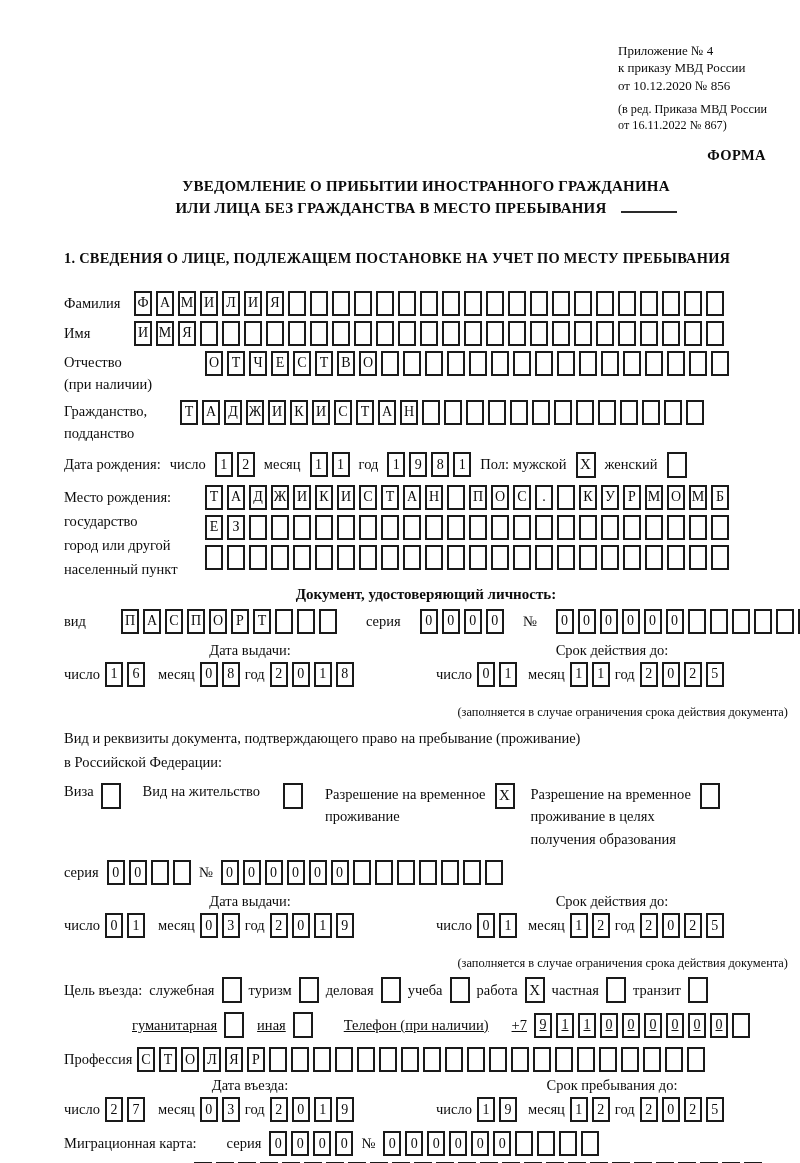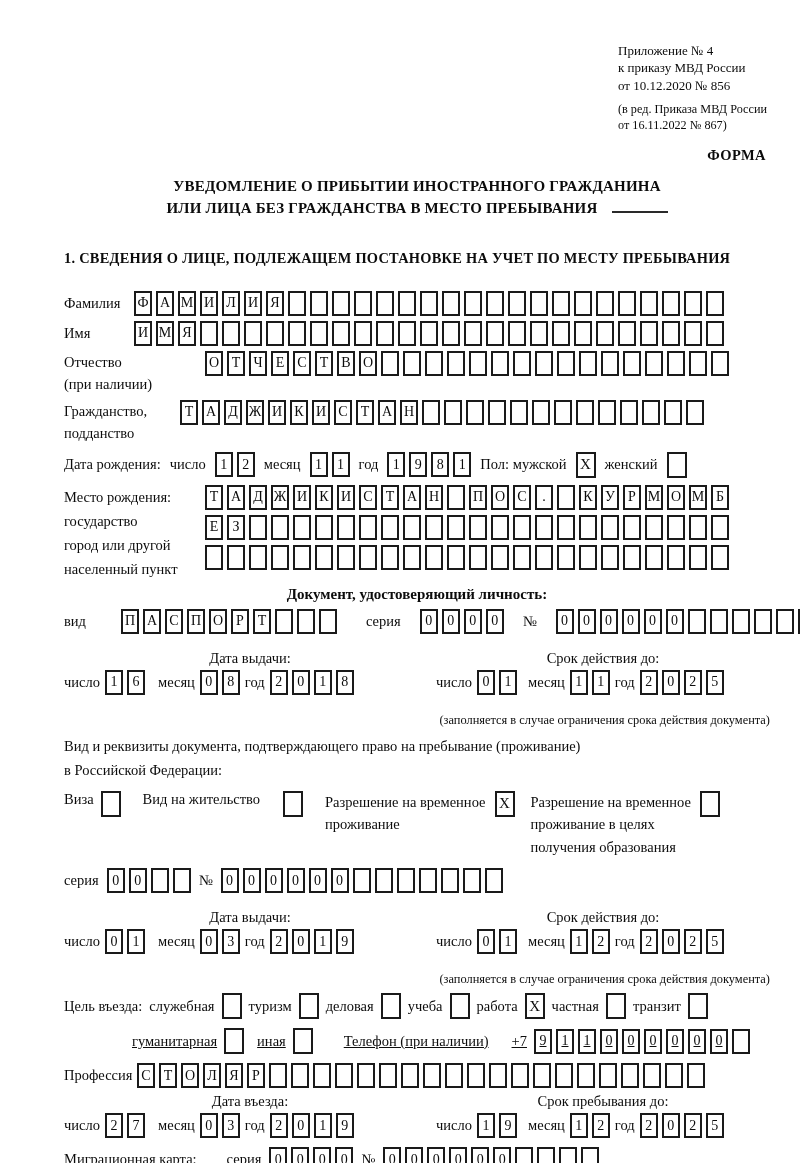--- a/index.html
+++ b/index.html
@@ -1,19 +1,19 @@
 <!DOCTYPE html>
 <html><head>
 <meta charset="utf-8">
 <style>
   html,body { margin:0; padding:0; background:#fff; }
   .page {
     position:relative; width:800px; height:1163px; background:#fff; color:#0c0c0c;
     font-family:"Liberation Serif","DejaVu Serif",serif;
-    box-sizing:border-box; padding:176px 30px 0 64px; overflow:hidden;
+    box-sizing:border-box; padding:176px 12px 0 64px; overflow:hidden;
   }
   .appendix { position:absolute; top:42px; left:618px; font-size:13px; line-height:1.33; }
   .amendment { margin-top:7px; font-size:12.2px; line-height:1.33; }
   .forma { position:absolute; top:147px; right:34px; font-weight:bold; font-size:14.5px; letter-spacing:.4px; }
   .title { text-align:center; font-weight:bold; font-size:15px; line-height:1.45; letter-spacing:.2px; }
   .uline { display:inline-block; width:56px; border-bottom:2px solid #2a2a2a; margin-left:14px; vertical-align:baseline; }
   .heading1 { font-weight:bold; font-size:14.4px; letter-spacing:.25px; margin:30px 0 24px 0; white-space:nowrap; }
 
   .frow { display:flex; align-items:center; margin-bottom:5px; }
   .lbl { font-size:14.5px; flex:0 0 auto; }
@@ -23,21 +23,21 @@
   .cb { width:20px; height:26px; border:2px solid #1a1a1a; box-sizing:border-box;
         display:inline-flex; align-items:center; justify-content:center; font-size:15px; flex:0 0 auto; }
 
   .twocol { display:flex; align-items:flex-start; margin-bottom:5px; }
   .labelcol { flex:0 0 auto; font-size:14.5px; line-height:22px; }
   .rowscol { display:flex; flex-direction:column; gap:5px; }
 
   .w70  { width:70px; }  .w140 { width:141px; } .w116 { width:116px; } .w73 { width:73px; }
   .docheading { text-align:center; font-weight:bold; font-size:15px; margin:3px 0 6px; }
 
-  .datespair { display:flex; margin-top:16px; }
+  .datespair { display:flex; margin-top:8px; }
   .dhalf { display:flex; flex-direction:column; }
   .dhalf.left { width:372px; }
   .dhalf.right { flex:1; }
   .dhead { text-align:center; font-size:14.5px; margin-bottom:3px; }
   .drow { display:flex; align-items:center; gap:5px; font-size:14.5px; }
   .note-right { text-align:right; font-size:12.4px; margin:18px 0 6px; }
   .intro { font-size:14.5px; line-height:1.7; margin-top:4px; }
 
   .visarow { display:flex; align-items:flex-start; margin:8px 0 10px; font-size:14.5px; }
   .opt { display:flex; align-items:flex-start; gap:9px; }

